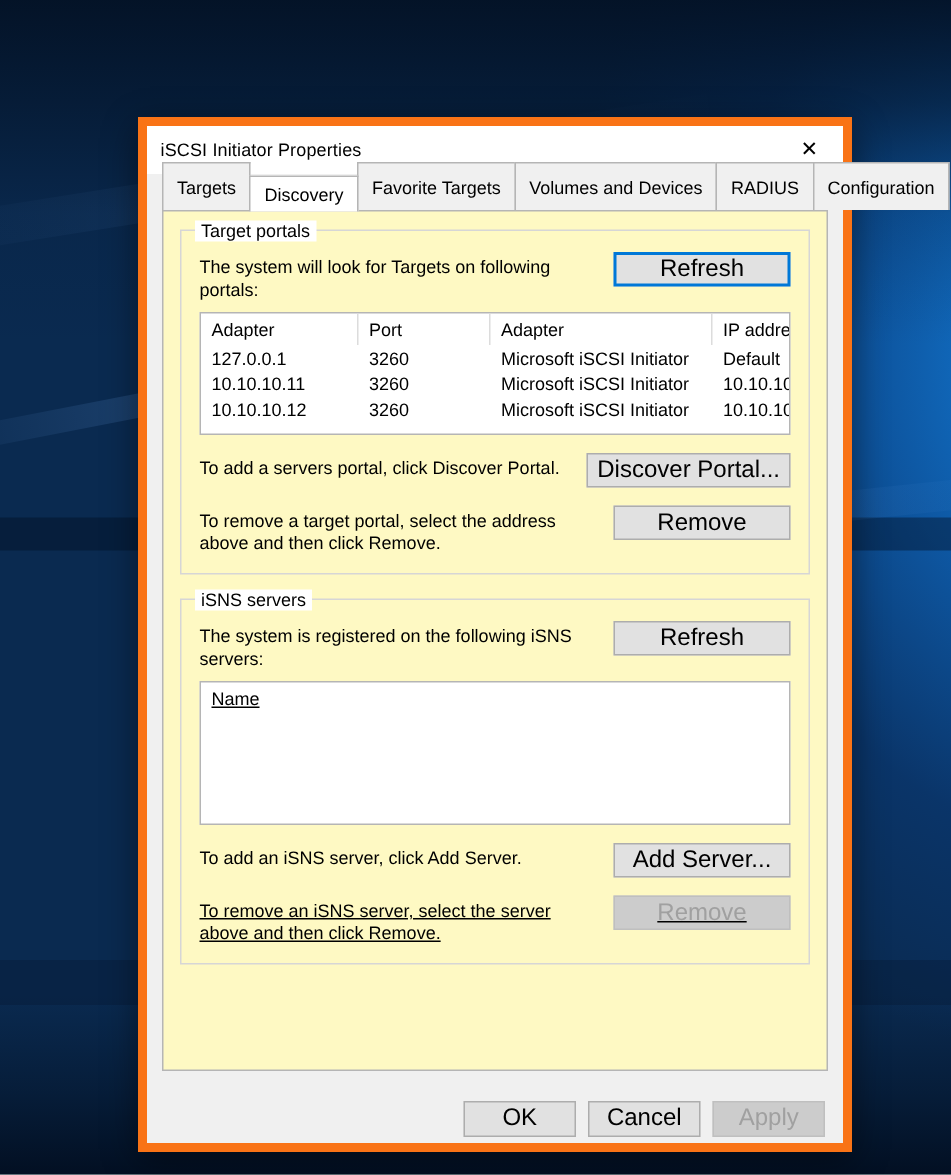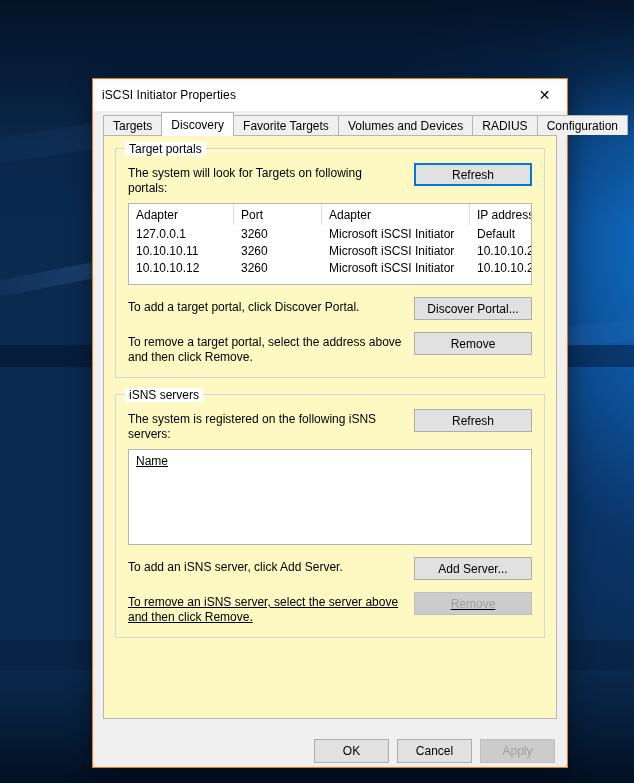--- a/index.html
+++ b/index.html
@@ -65,21 +65,21 @@
   }
   .wp-band.b1 { top: 345px; height: 22px; }
   .wp-band.b2 { top: 640px; height: 30px; opacity: .6; }
 
   
   #dialog {
     position: absolute;
     left: 92px; top: 78px;
     width: 476px; height: 690px;
     background: #f0f0f0;
-    border: 1px solid #f97316;
+    border: 6px solid #f97316;
     box-shadow: 0 6px 22px rgba(0,0,0,0.45);
     display: flex; flex-direction: column;
   }
   .titlebar {
     height: 32px;
     background: #ffffff;
     display: flex; align-items: center;
     flex: 0 0 auto;
     padding-left: 9px;
   }
@@ -100,21 +100,21 @@
   
   .tabstrip {
     position: relative;
     height: 22px;
     margin: 2px 0 0 10px;
     display: flex; align-items: flex-end;
     flex: 0 0 auto;
     z-index: 3;
   }
   .tab {
-    height: 20px;
+    height: 32px;
     padding: 0 9px;
     font-size: 12px;
     color: #000;
     background: #f0f0f0;
     border: 1px solid #b5b5b5;
     border-bottom: none;
     display: flex; align-items: center;
     margin-right: -1px;
     position: relative;
     cursor: default;
@@ -165,21 +165,21 @@
     font-size: 12px; color: #000;
     line-height: 15px;
     padding-top: 3px;
     max-width: 292px;
   }
 
   
   .btn {
     min-width: 118px;
     height: 23px;
-    font-size: 12px;
+    font-size: 16px;
     font-family: "Liberation Sans", sans-serif;
     color: #000;
     background: #e1e1e1;
     border: 1px solid #adadad;
     display: inline-flex; align-items: center; justify-content: center;
     cursor: default;
     padding: 0 6px;
     flex: 0 0 auto;
     white-space: nowrap;
   }
@@ -306,21 +306,21 @@
         </div>
         <div class="lv-row">
           <div class="cell c-addr">10.10.10.12</div>
           <div class="cell c-port">3260</div>
           <div class="cell c-adap">Microsoft iSCSI Initiator</div>
           <div class="cell c-ip">10.10.10.21</div>
         </div>
       </div>
 
       <div class="row" style="margin-top:12px;">
-        <div class="row-text">To add a target portal, click Discover Portal.</div>
+        <div class="row-text">To add a servers portal, click Discover Portal.</div>
         <div class="btn">Discover Portal...</div>
       </div>
 
       <div class="row" style="margin-top:12px;">
         <div class="row-text">To remove a target portal, select the address above and then click Remove.</div>
         <div class="btn">Remove</div>
       </div>
     </div>
 
     <div class="groupbox">

